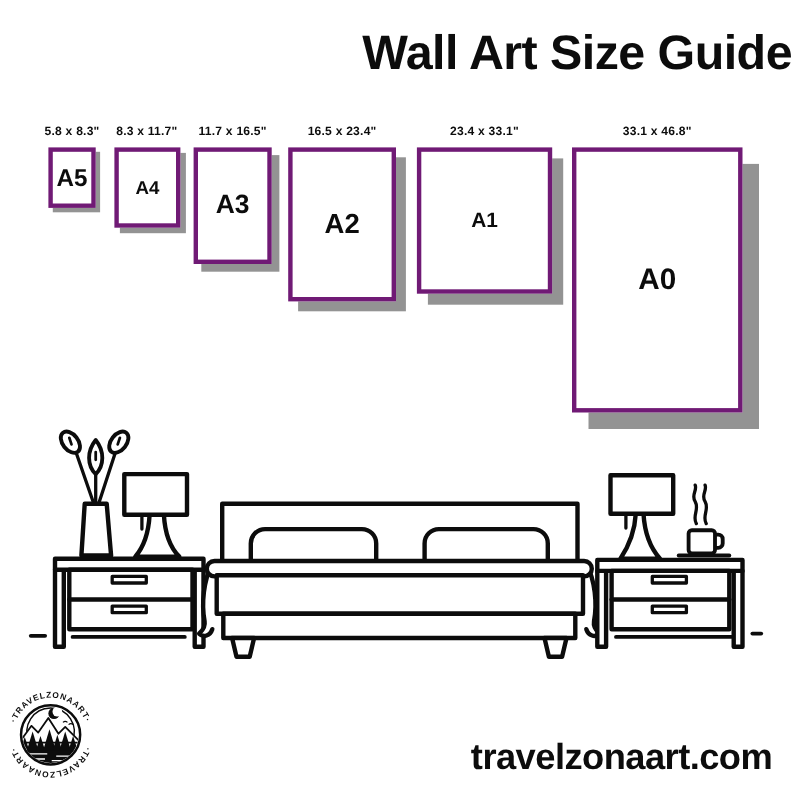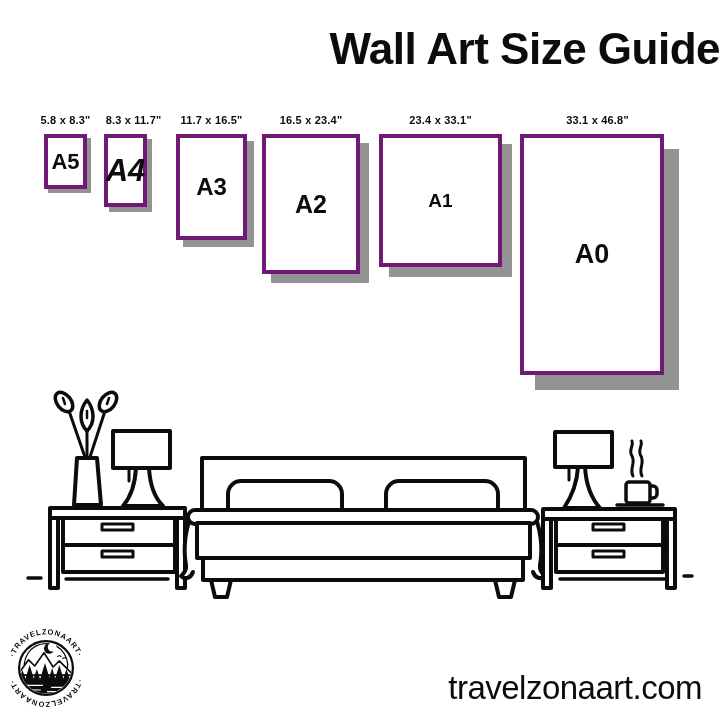--- a/index.html
+++ b/index.html
@@ -27,36 +27,36 @@
   }
   .sheet {
     margin-top:5px;
     border:4px solid #701a75; background:#ffffff;
     display:flex; align-items:center; justify-content:center;
     font-weight:bold; color:#0c0c0c;
   }
   #card-a5 { left:44px;  width:43px; }
   #card-a5 .sheet { width:43px;  height:55px;  box-shadow:4px 4px 0 #939393;  font-size:22px; }
   #card-a4 { left:104px; width:59px; }
-  #card-a4 .sheet { width:43px;  height:73px;  box-shadow:5px 5px 0 #939393;  font-size:31px;font-style:italic; }
+  #card-a4 .sheet { width:60px;  height:73px;  box-shadow:5px 5px 0 #939393;  font-size:17px; }
   #card-a3 { left:176px; width:71px; }
   #card-a3 .sheet { width:71px;  height:106px; box-shadow:7px 7px 0 #939393;  font-size:24px; }
   #card-a2 { left:262px; width:98px; }
   #card-a2 .sheet { width:98px;  height:140px; box-shadow:9px 9px 0 #939393;  font-size:25px; }
   #card-a1 { left:379px; width:123px; }
   #card-a1 .sheet { width:123px; height:133px; box-shadow:10px 10px 0 #939393; font-size:19px; }
   #card-a0 { left:520px; width:155px; }
-  #card-a0 .sheet { width:144px; height:241px; box-shadow:15px 15px 0 #939393; font-size:27px; }
+  #card-a0 .sheet { width:155px; height:241px; box-shadow:15px 15px 0 #939393; font-size:27px; }
 
   .scene-svg { position:absolute; left:0; top:385px; width:720px; height:220px; }
   .logo-svg  { position:absolute; left:0px; top:621px; width:92px; height:92px; }
 
   .site-url {
     position:absolute; top:669px; right:18px;
-    font-size:33px; font-weight:normal; letter-spacing:-0.5px;
+    font-size:33px; font-weight:bold; letter-spacing:-0.5px;
     color:#0c0c0c; white-space:nowrap;
   }
 </style>
 </head>
 <body>
 
 <div class="page-title">Wall Art Size Guide</div>
 
 <div class="size-card" id="card-a5">
   <div class="card-label">5.8 x 8.3"</div>

